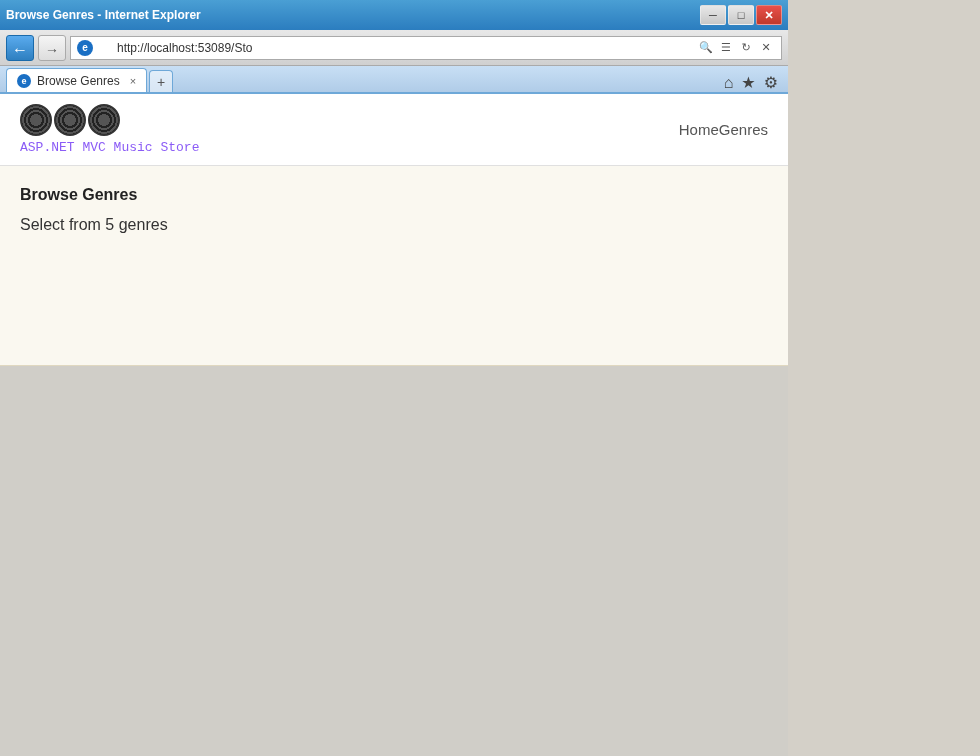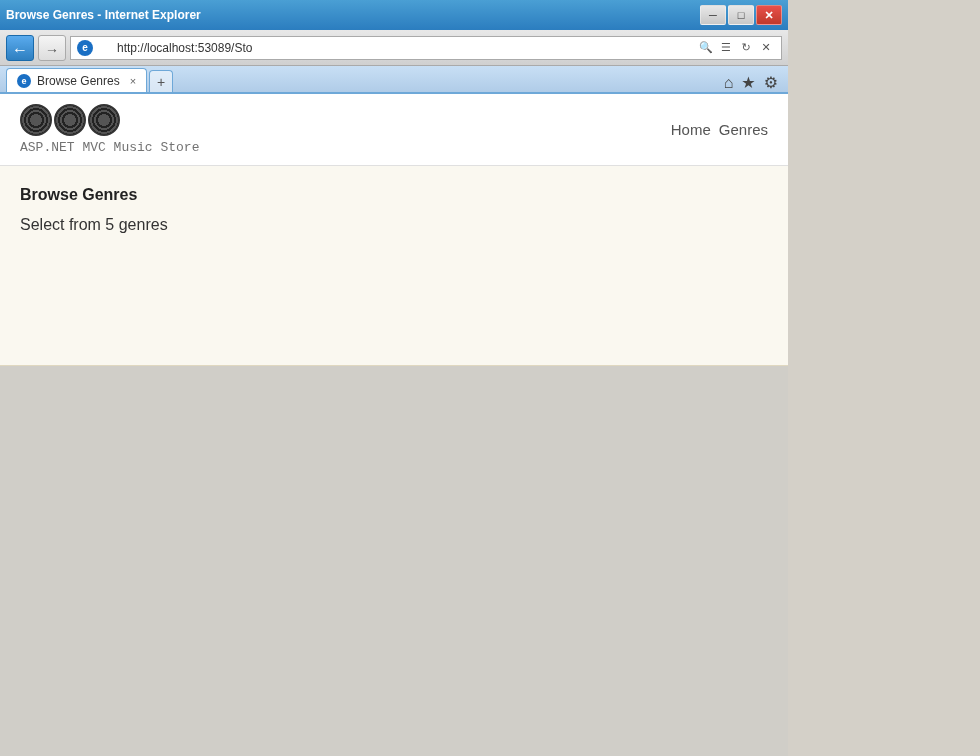--- a/index.html
+++ b/index.html
@@ -162,25 +162,25 @@
     }
     .vinyl {
       width: 32px; height: 32px;
       border-radius: 50%;
       background: radial-gradient(circle, #555 30%, #222 30%, #222 40%, #555 40%, #555 50%, #222 50%, #222 60%, #555 60%, #555 70%, #222 70%);
       border: 2px solid #333;
       display: inline-block;
     }
     .site-name {
       font-family: 'Courier New', monospace;
-      color: #737373;
+      color: #8b5cf6;
       font-size: 13px;
       margin-top: 4px;
     }
-    .site-nav { display: flex; gap: 8px; align-items: center; margin-left: 11px; }
+    .site-nav { display: flex; gap: 0; align-items: center; margin-left: 11px; }
     .site-nav a {
       color: #555; text-decoration: none; font-size: 15px;
       cursor: pointer;
     }
 
     
     .site-main {
       background: #faf8f0;
       padding: 20px 20px;
       min-height: 200px;

